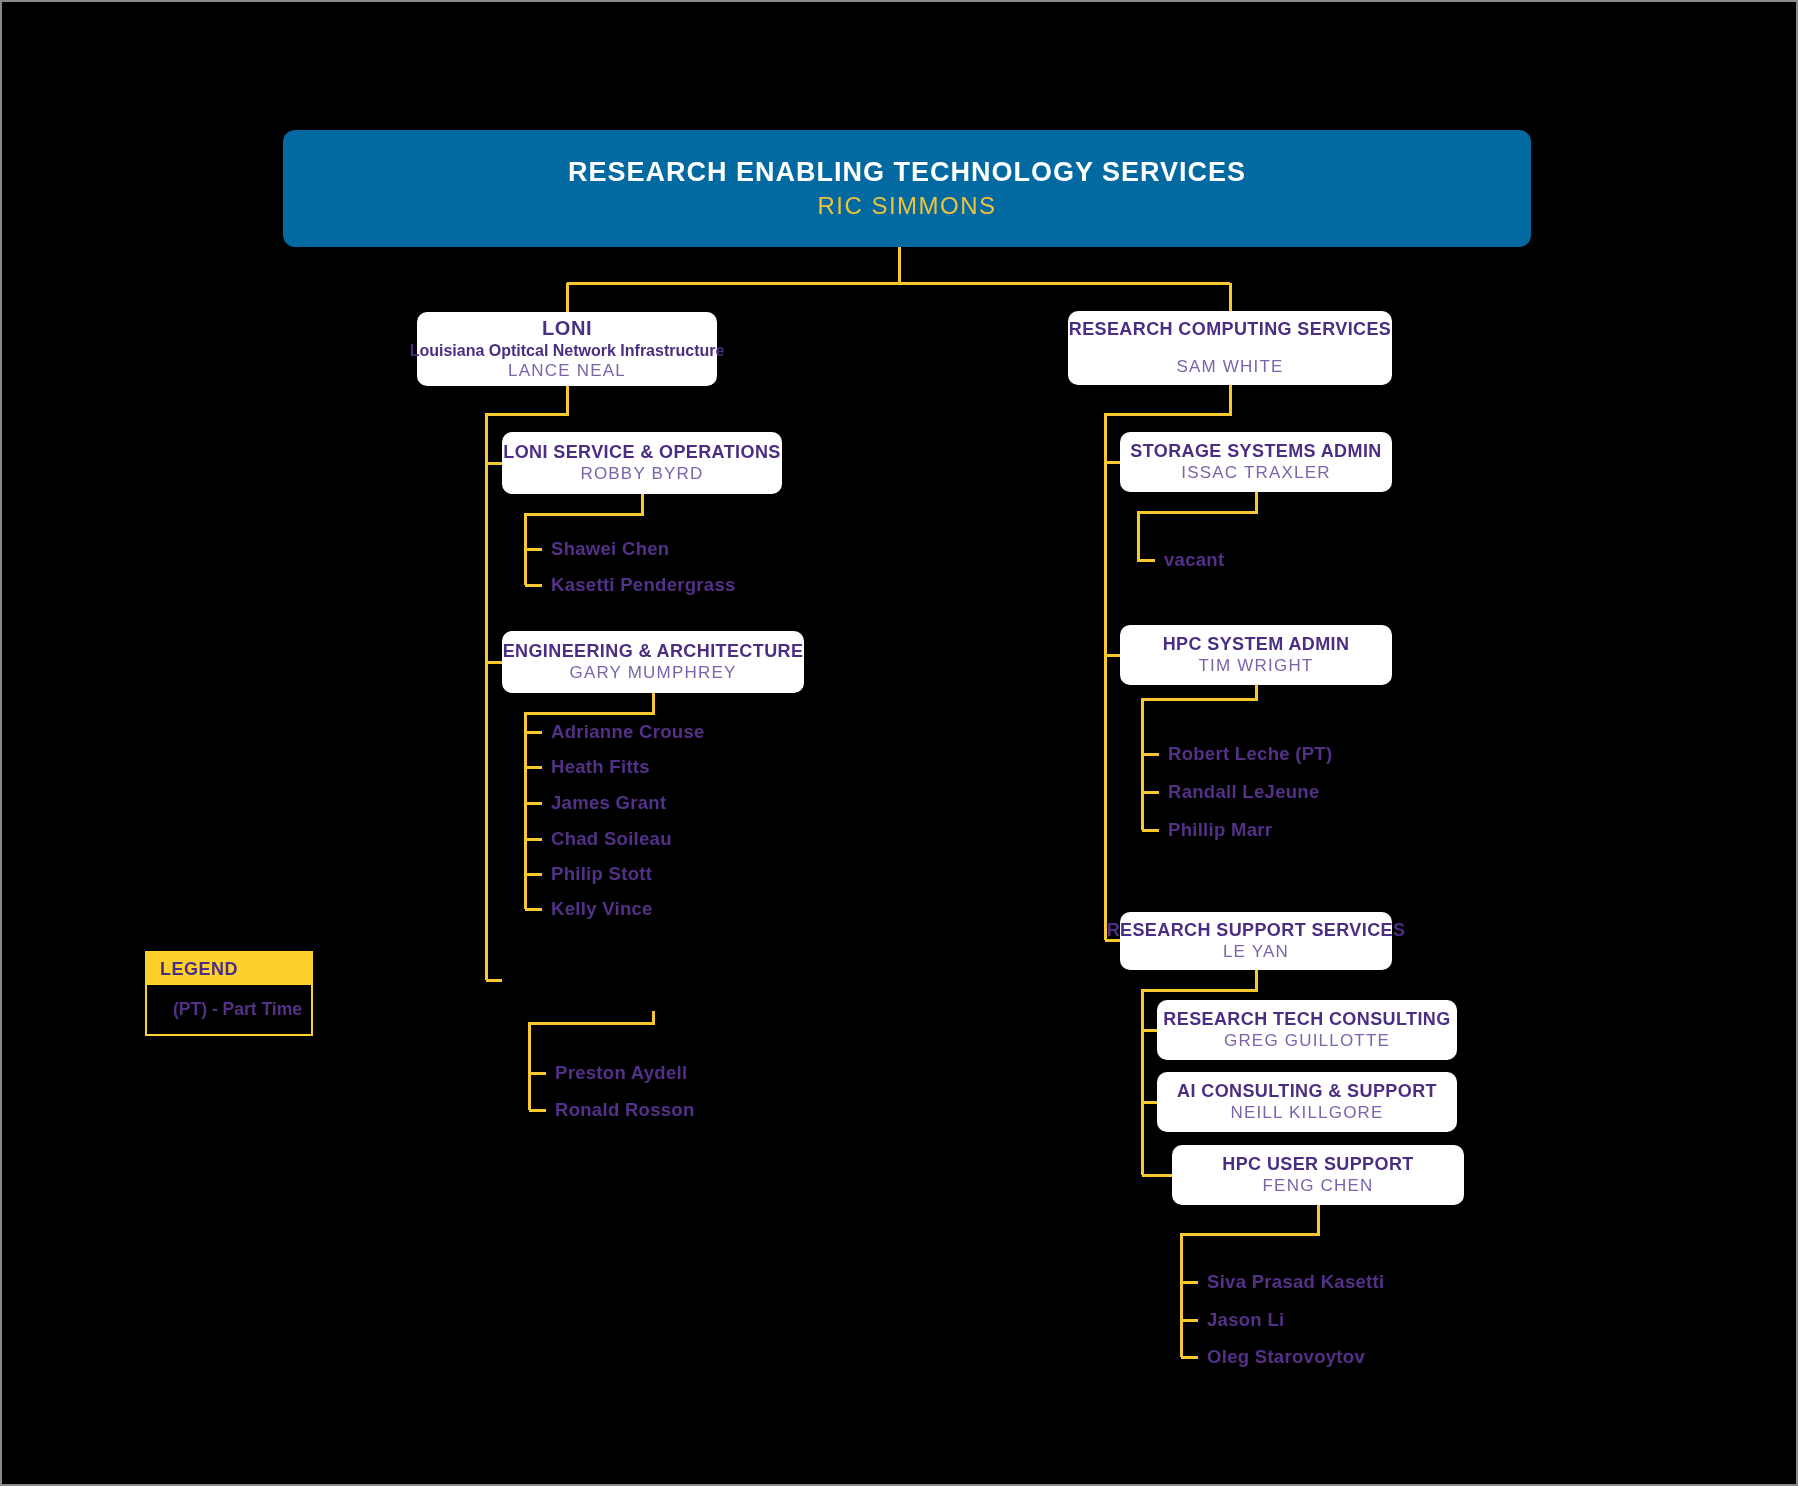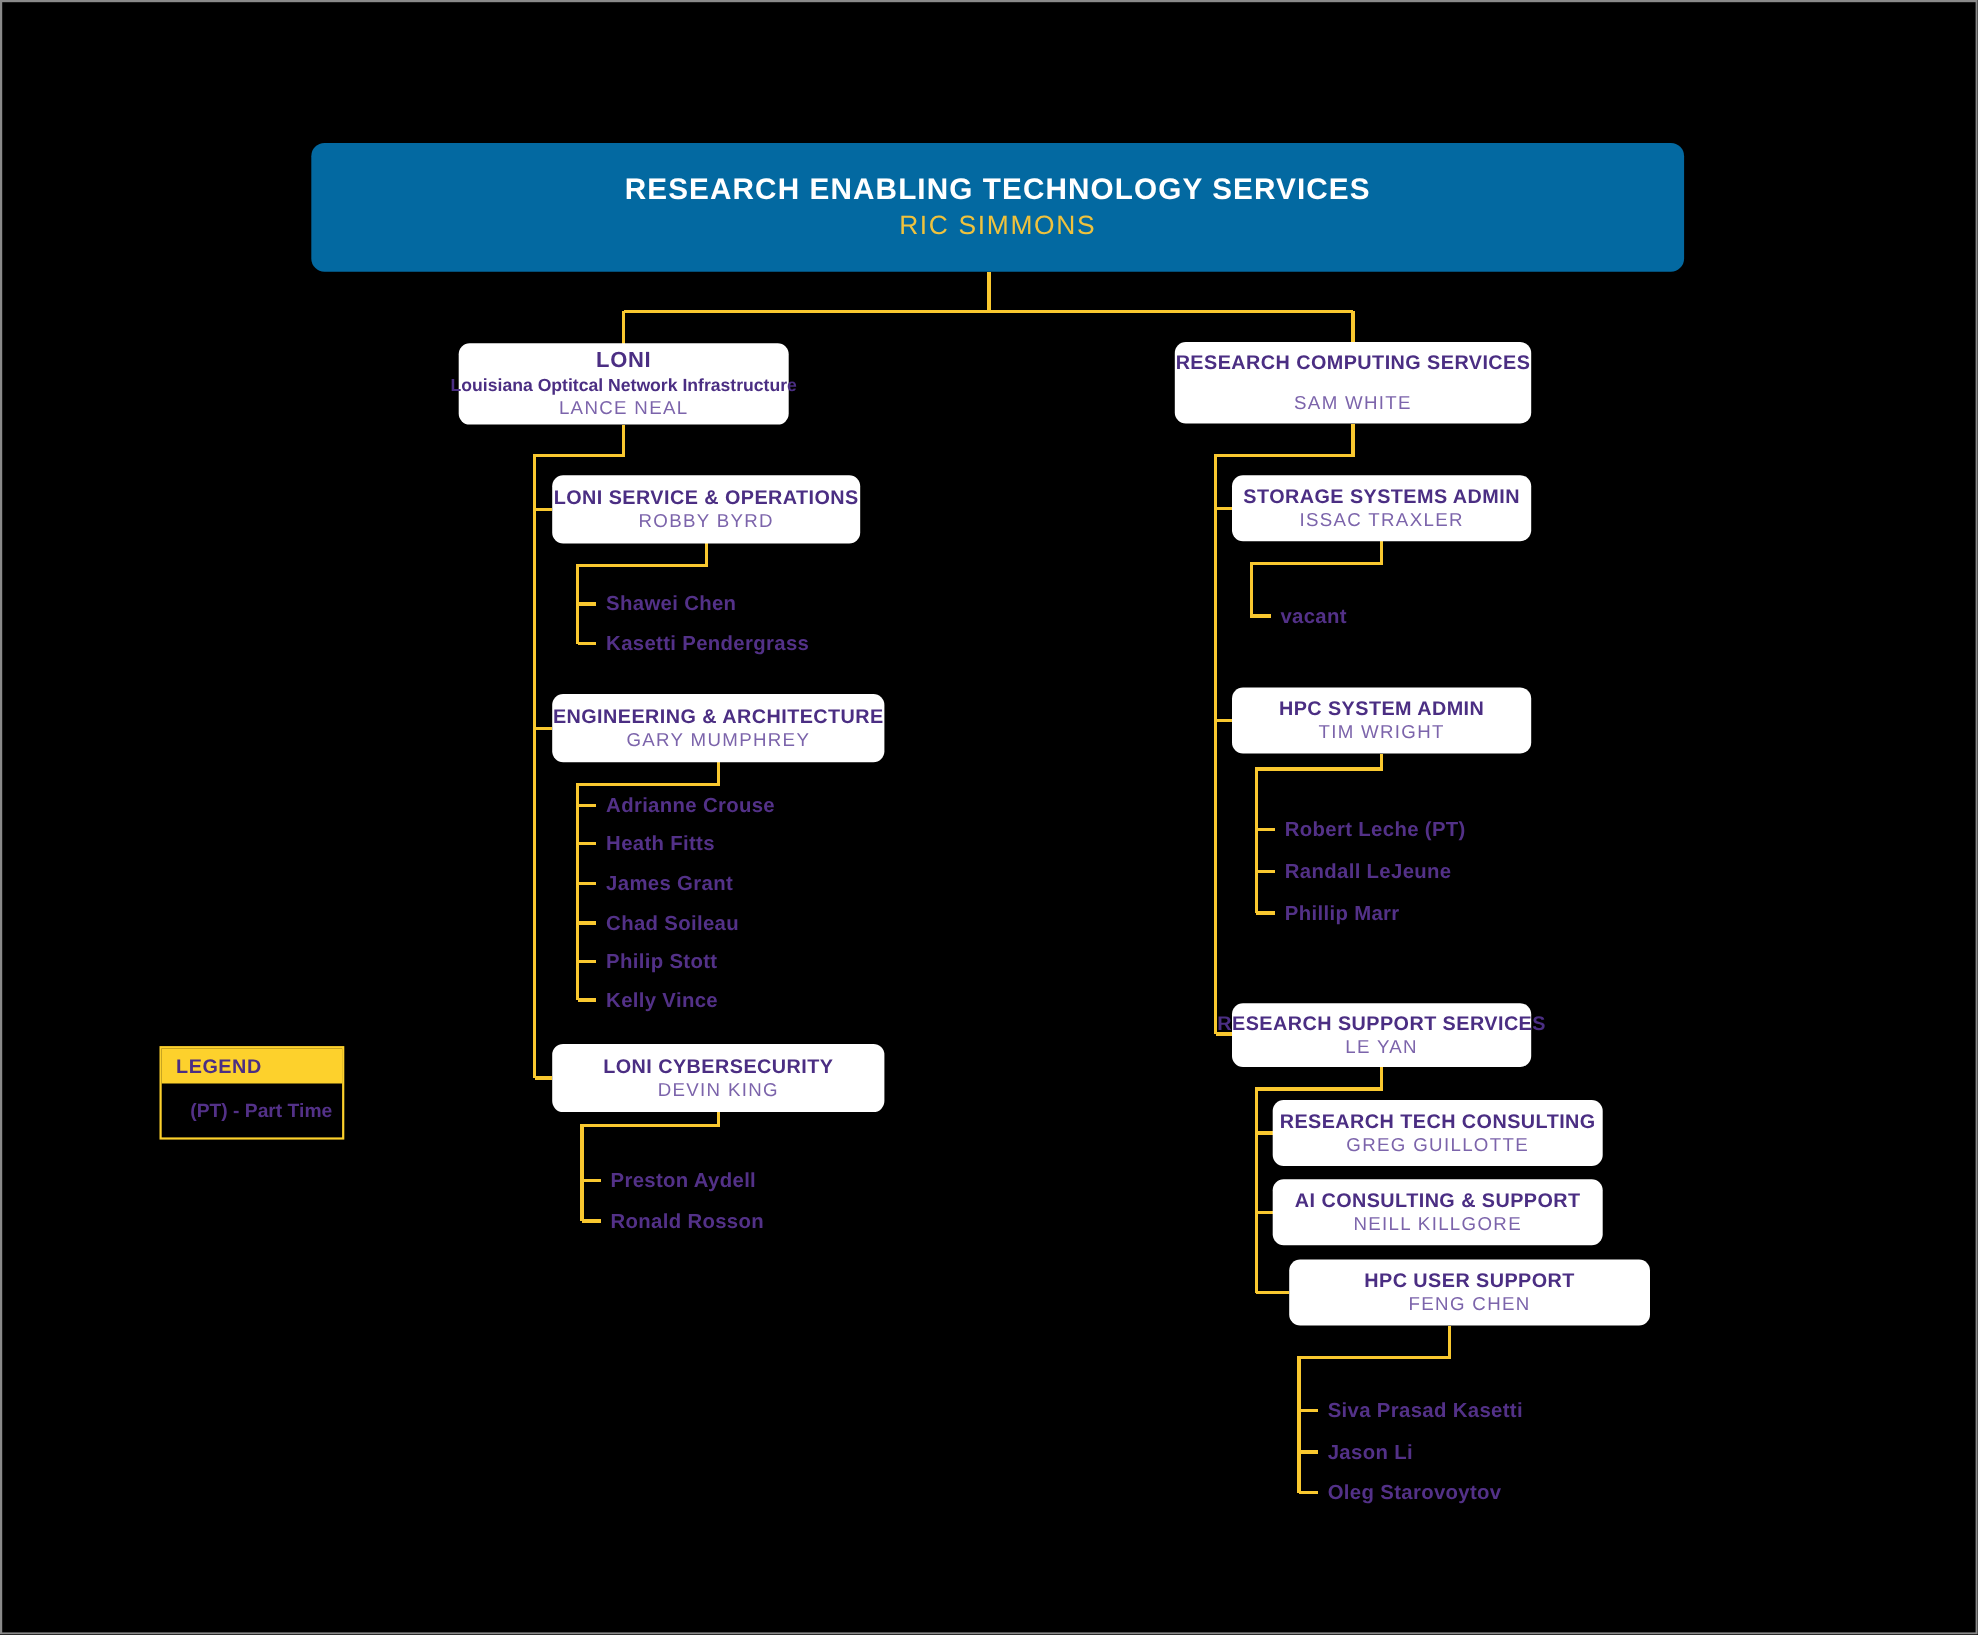--- a/index.html
+++ b/index.html
@@ -108,24 +108,20 @@
     <div class="title">ENGINEERING &amp; ARCHITECTURE</div>
     <div class="name">GARY MUMPHREY</div>
   </div>
   <div class="member" style="left:549px;top:730px;">Adrianne Crouse</div>
   <div class="member" style="left:549px;top:765px;">Heath Fitts</div>
   <div class="member" style="left:549px;top:801px;">James Grant</div>
   <div class="member" style="left:549px;top:837px;">Chad Soileau</div>
   <div class="member" style="left:549px;top:872px;">Philip Stott</div>
   <div class="member" style="left:549px;top:907px;">Kelly Vince</div>
 
-  <div class="box" style="left:500px;top:947px;width:302px;height:62px;">
-    <div class="title">LONI CYBERSECURITY</div>
-    <div class="name">DEVIN KING</div>
-  </div>
   <div class="member" style="left:553px;top:1071px;">Preston Aydell</div>
   <div class="member" style="left:553px;top:1108px;">Ronald Rosson</div>
 
   <div class="box" style="left:1066px;top:309px;width:324px;height:74px;gap:16px;">
     <div class="title">RESEARCH COMPUTING SERVICES</div>
     <div class="name">SAM WHITE</div>
   </div>
 
   <div class="box" style="left:1118px;top:430px;width:272px;height:60px;">
     <div class="title">STORAGE SYSTEMS ADMIN</div>
@@ -149,21 +145,21 @@
   <div class="box" style="left:1155px;top:998px;width:300px;height:60px;">
     <div class="title">RESEARCH TECH CONSULTING</div>
     <div class="name">GREG GUILLOTTE</div>
   </div>
 
   <div class="box" style="left:1155px;top:1070px;width:300px;height:60px;">
     <div class="title">AI CONSULTING &amp; SUPPORT</div>
     <div class="name">NEILL KILLGORE</div>
   </div>
 
-  <div class="box" style="left:1170px;top:1143px;width:328px;height:60px;">
+  <div class="box" style="left:1170px;top:1143px;width:292px;height:60px;">
     <div class="title">HPC USER SUPPORT</div>
     <div class="name">FENG CHEN</div>
   </div>
   <div class="member" style="left:1205px;top:1280px;">Siva Prasad Kasetti</div>
   <div class="member" style="left:1205px;top:1318px;">Jason Li</div>
   <div class="member" style="left:1205px;top:1355px;">Oleg Starovoytov</div>
 
   <div id="legend">
     <div class="legend-header">LEGEND</div>
     <div class="legend-entry">(PT) - Part Time</div>

